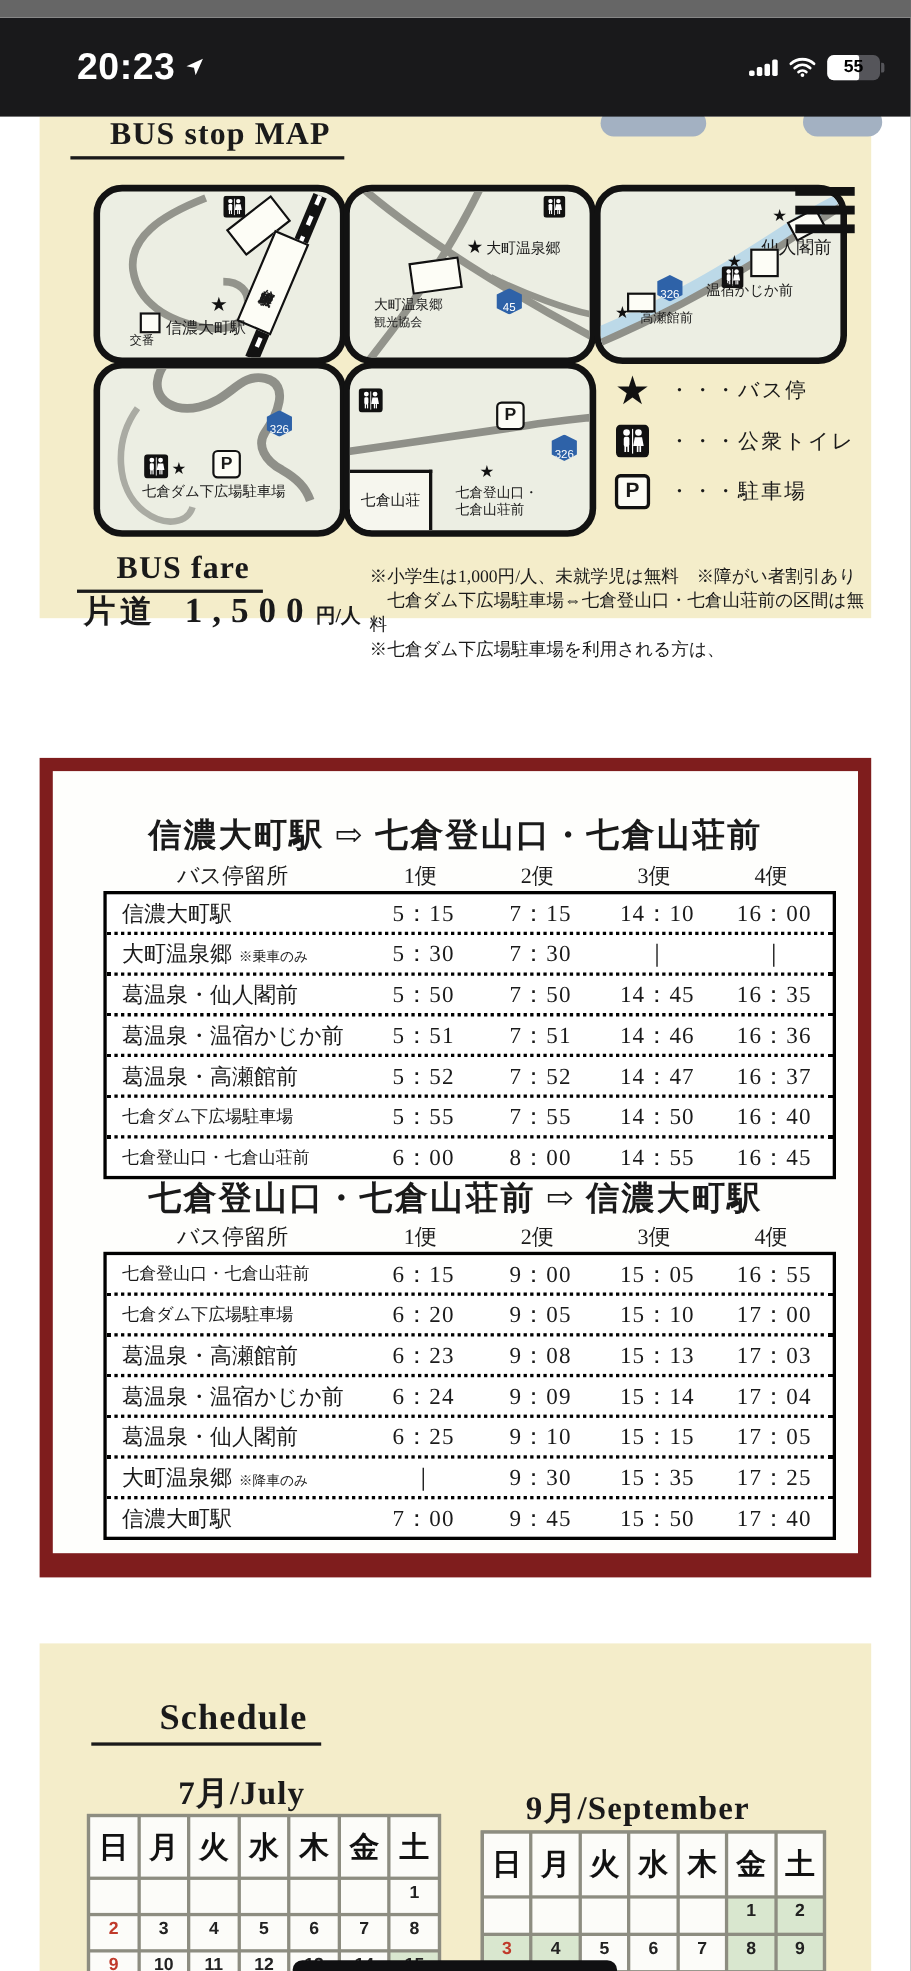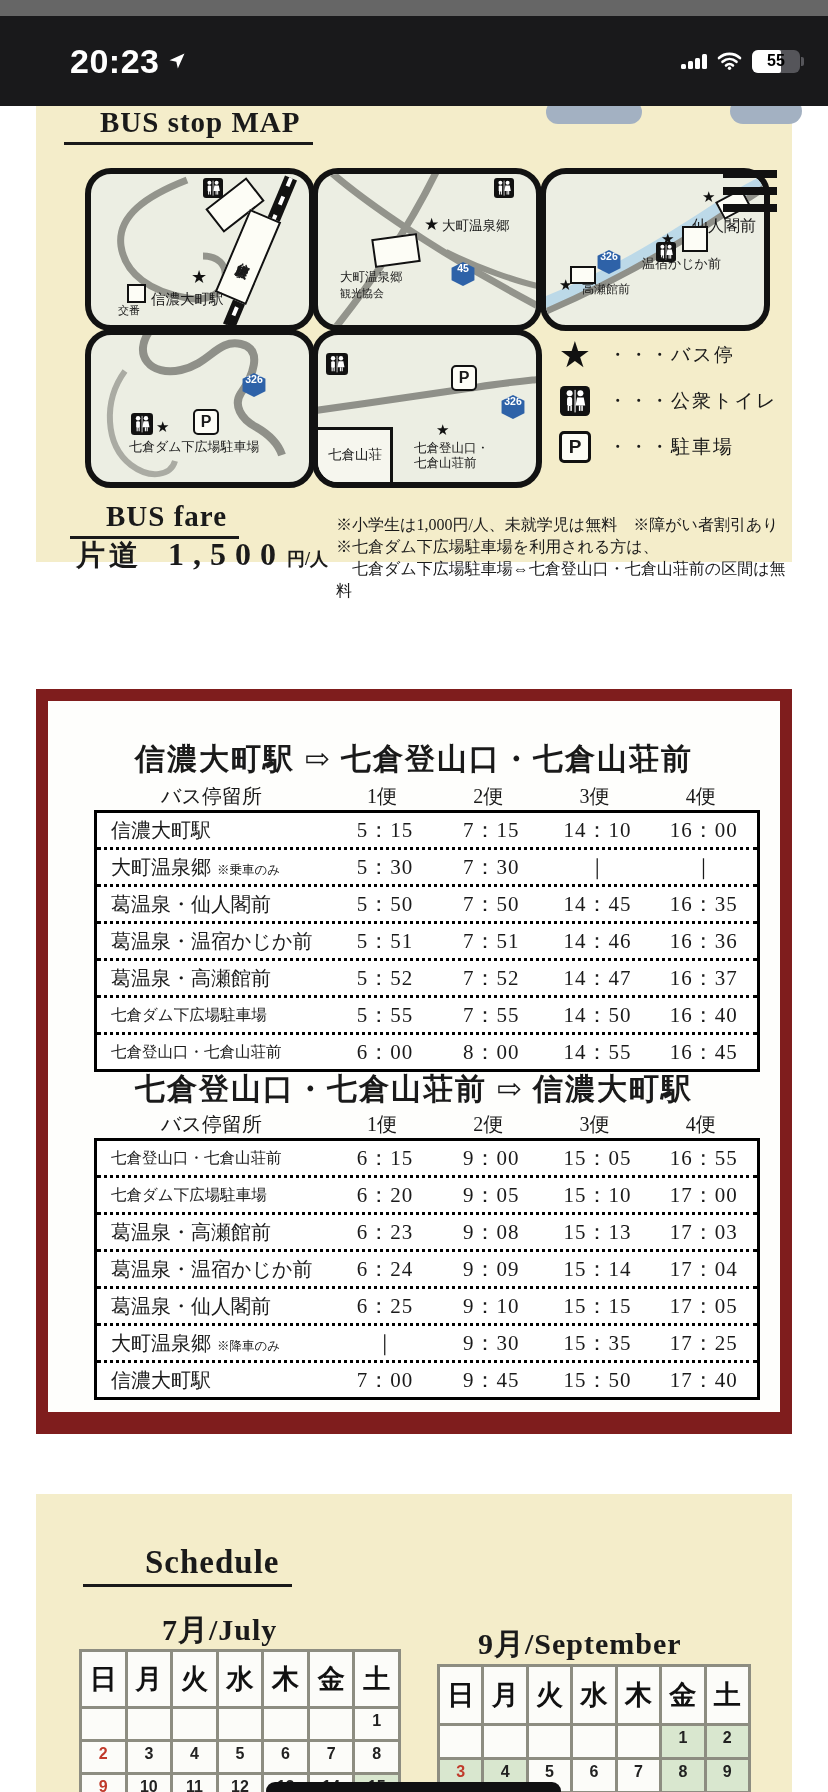--- a/index.html
+++ b/index.html
@@ -28,22 +28,22 @@
   
   .map{position:absolute;width:218px;background:#eceee3;border:6px solid #121212;border-radius:26px;overflow:hidden;}
   .map svg.roads{position:absolute;left:0;top:0;}
   .map .lbl{position:absolute;font-size:13px;line-height:15px;color:#1a1a1a;white-space:nowrap;}
   .star{position:absolute;color:#111;line-height:1;}
   .bldg{position:absolute;background:#fdfdf6;border:2.5px solid #111;}
   .p-icon{position:absolute;background:#fdfdf6;border:2.5px solid #111;border-radius:5px;
           display:flex;align-items:center;justify-content:center;
           font-family:"Liberation Sans","DejaVu Sans",sans-serif;font-weight:700;}
   .shield{position:absolute;width:26px;height:24px;background:#2e62a8;color:#fff;
-          display:flex;align-items:flex-start;justify-content:center;
-          font-family:"Liberation Sans","DejaVu Sans",sans-serif;font-size:10.5px;font-weight:700;
+          display:flex;align-items:flex-end;justify-content:center;
+          font-family:"Liberation Sans","DejaVu Sans",sans-serif;font-size:10.5px;font-weight:400;
           clip-path:polygon(50% 0,94% 24%,94% 76%,50% 100%,6% 76%,6% 24%);}
   .toilet{position:absolute;}
   .sign-v{position:absolute;background:#fdfdf6;border:2.5px solid #111;display:flex;align-items:center;justify-content:center;}
   .sign-v span{writing-mode:vertical-rl;font-size:12px;font-weight:700;letter-spacing:1px;}
   .bar3{position:absolute;height:8px;background:#111;z-index:5;}
   
   .legend{position:absolute;left:520px;top:232px;display:flex;flex-direction:column;gap:12px;}
   .lg-row{display:flex;align-items:center;gap:14px;height:34px;}
   .lg-ic{width:38px;display:flex;align-items:center;justify-content:center;}
   .lg-label{font-size:19px;letter-spacing:2px;}
@@ -319,22 +319,22 @@
     <div style="position:absolute;left:34px;top:394px;">
       <span class="h-underline">BUS fare</span>
     </div>
     <div class="fareline">
       <span class="fare-type">片道</span>
       <span class="fare-amt">1,500</span>
       <span class="fare-unit">円/人</span>
     </div>
     <div class="notes">
       <div>※小学生は1,000円/人、未就学児は無料　※障がい者割引あり</div>
+      <div>　七倉ダム下広場駐車場⇔七倉登山口・七倉山荘前の区間は無料</div>
       <div>※七倉ダム下広場駐車場を利用される方は、</div>
-      <div>　七倉ダム下広場駐車場⇔七倉登山口・七倉山荘前の区間は無料</div>
     </div>
   </div>
 
   <div class="card2">
     <div class="card2-inner">
 
       <div class="tt-title" style="top:38px;">信濃大町駅 ⇨ 七倉登山口・七倉山荘前</div>
       <div class="tt-head" style="top:82px;">
         <span class="h-stop">バス停留所</span>
         <span class="h-col">1便</span>

